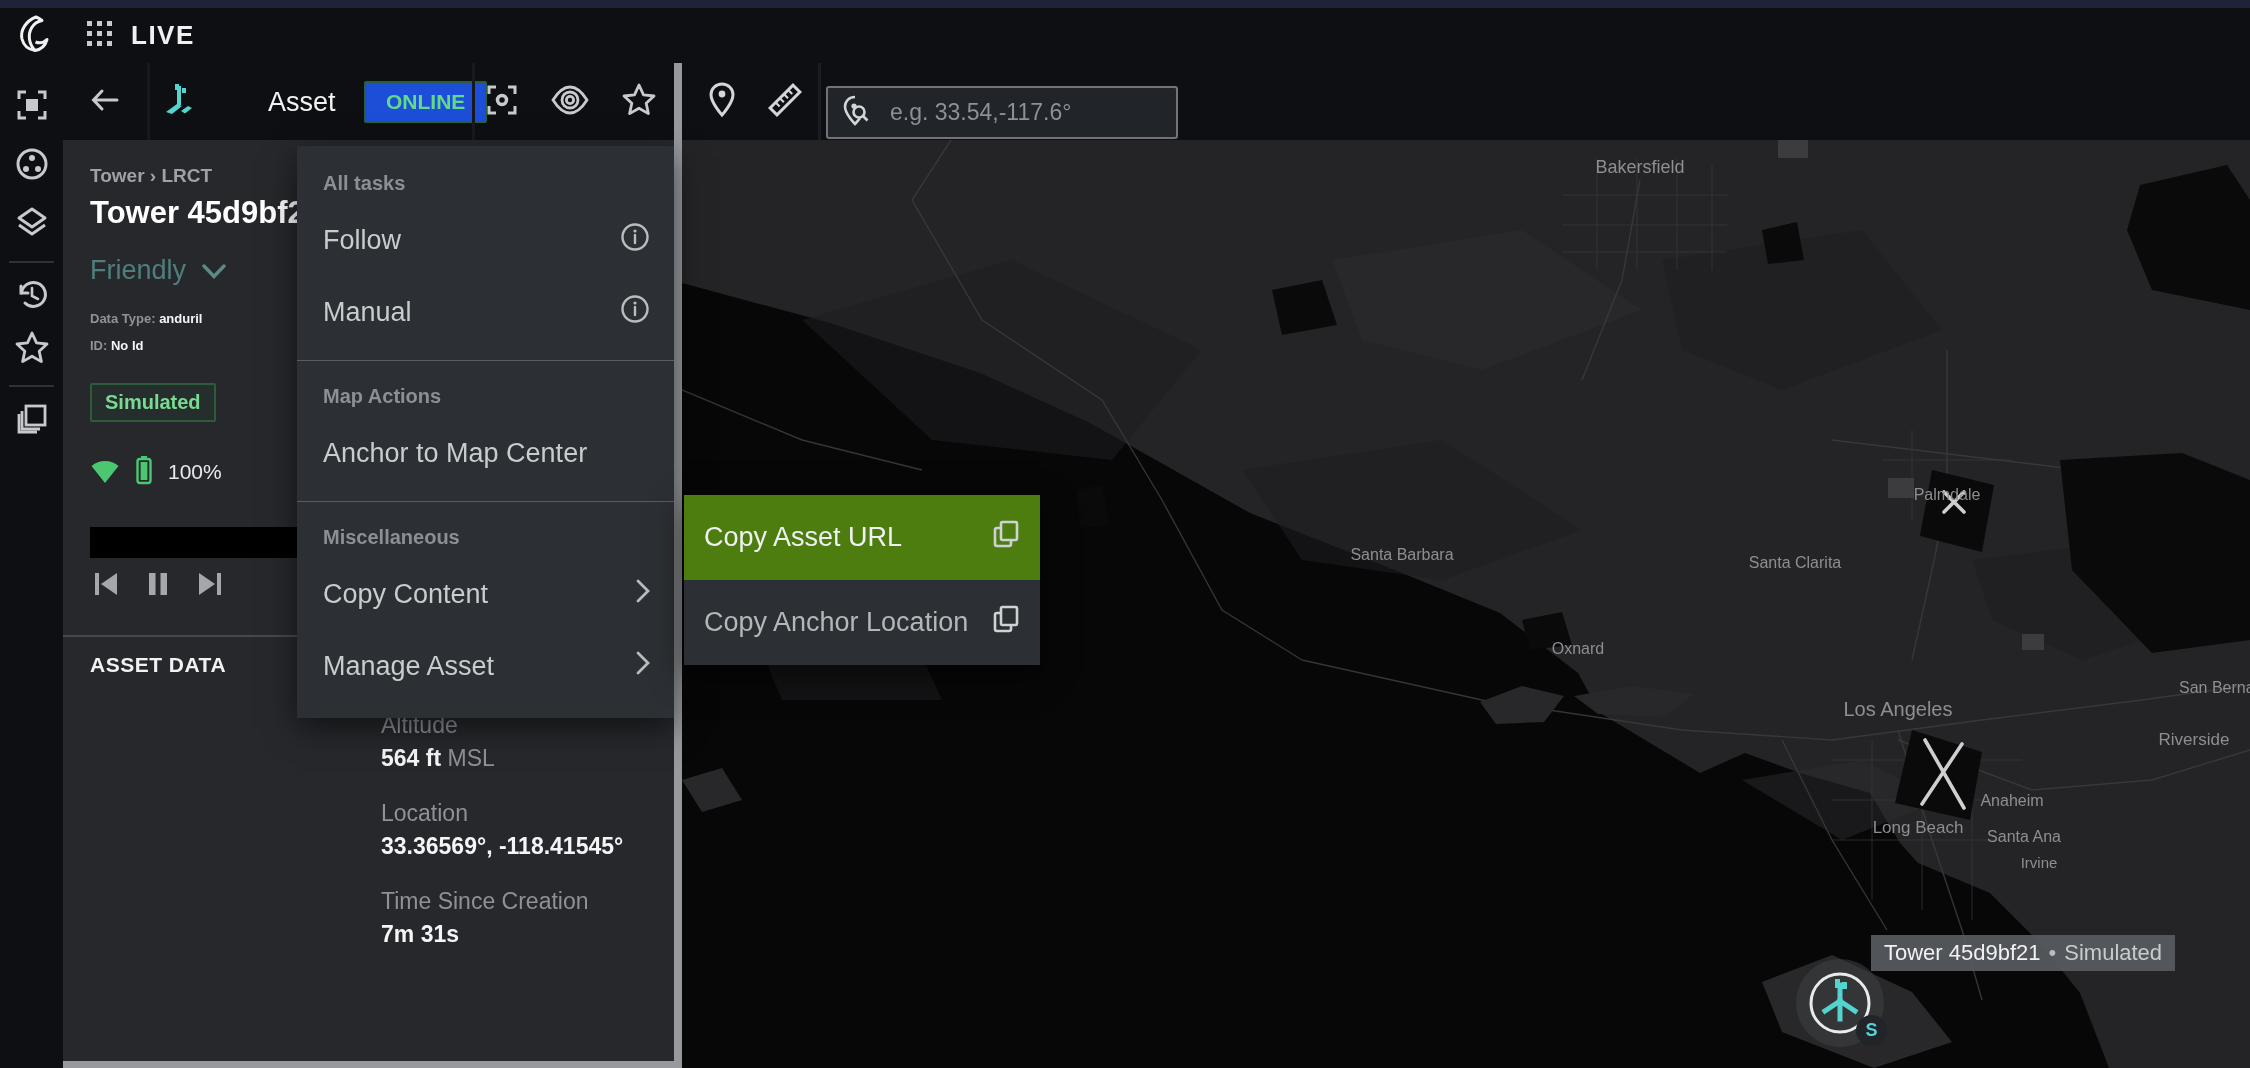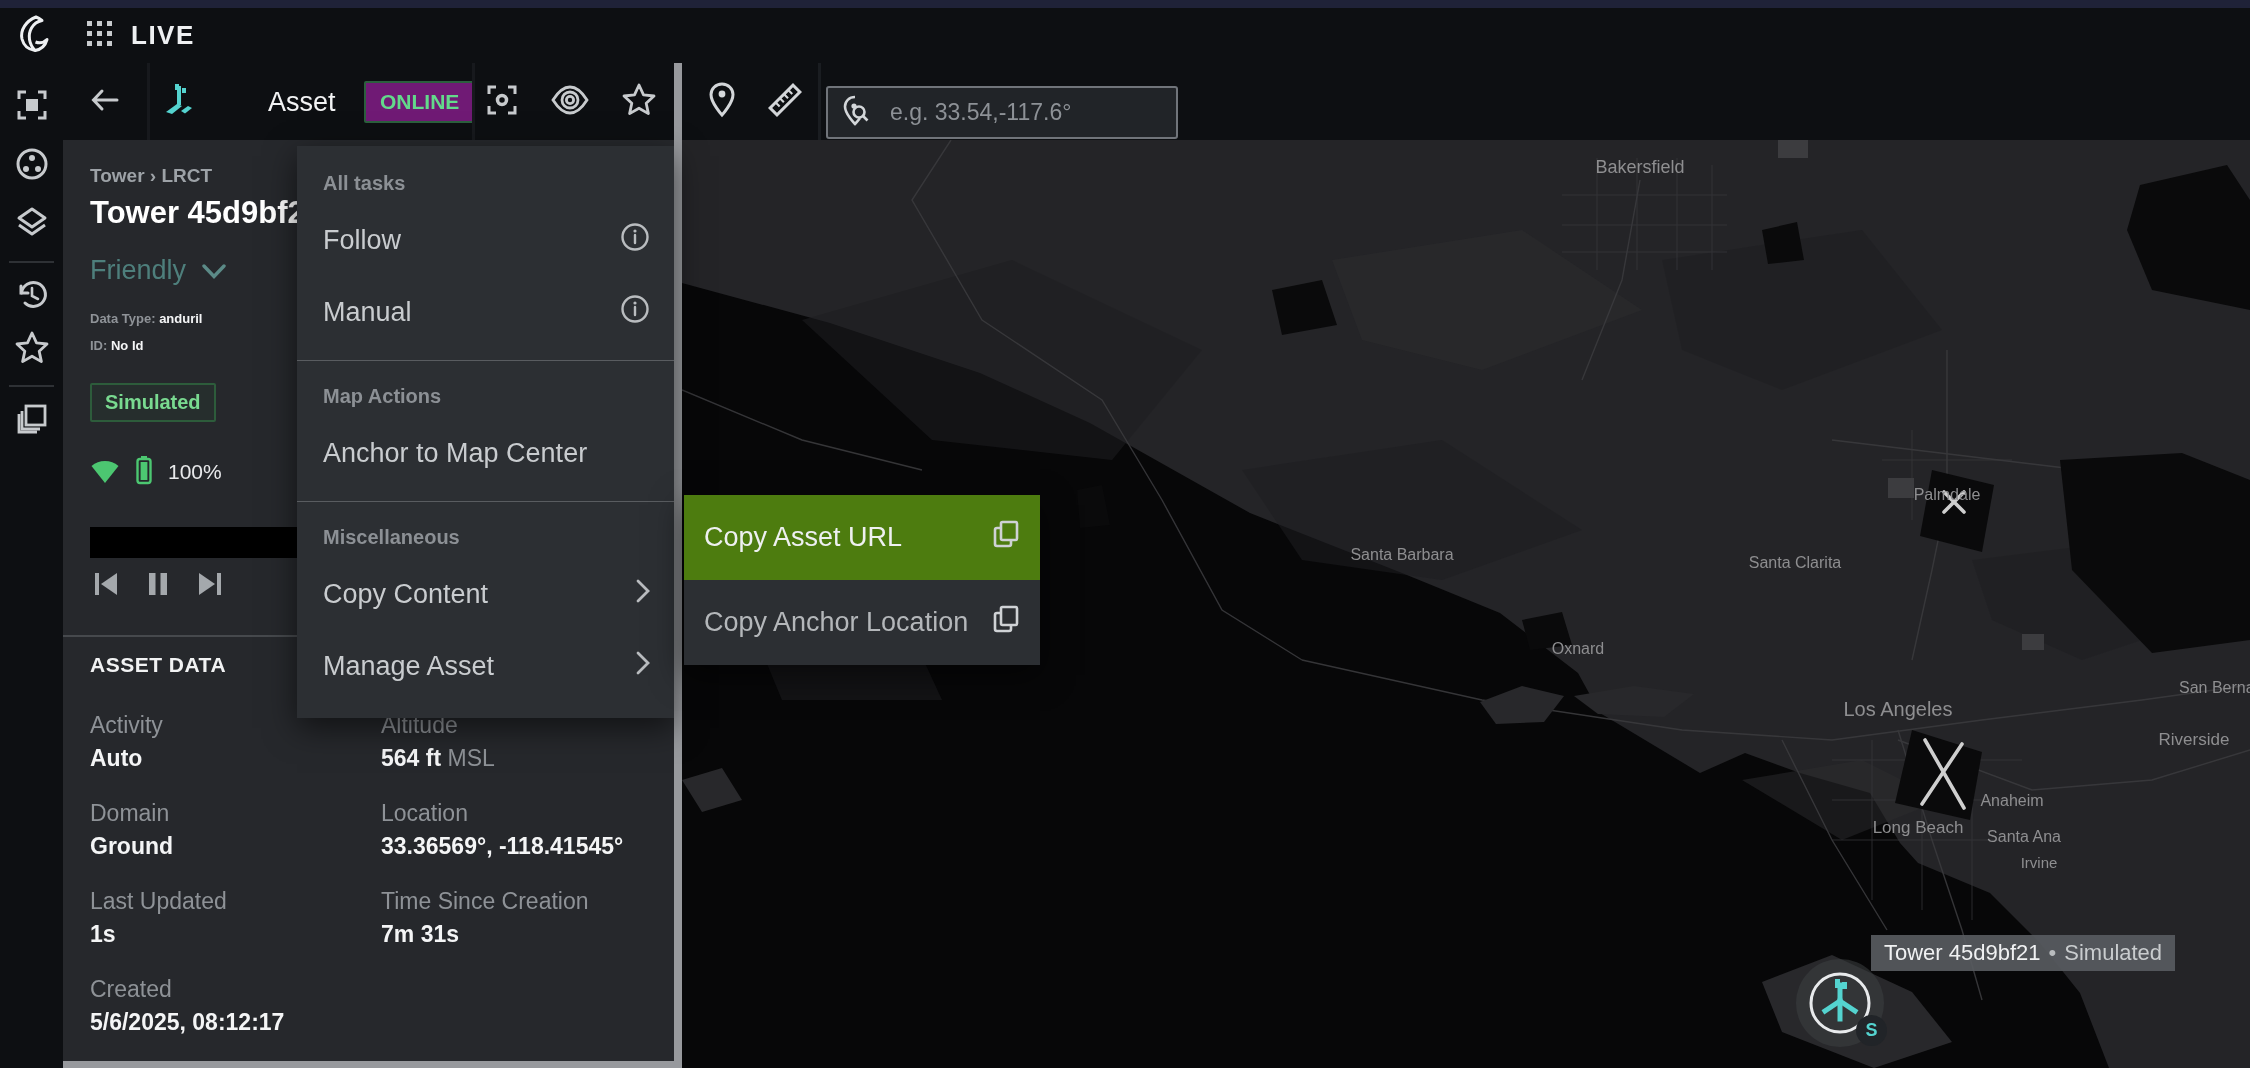--- a/index.html
+++ b/index.html
@@ -22,22 +22,22 @@
   .side-div { position:absolute; left:9px; width:45px; height:2px; background:#2e3135; }
 
   
   #panel { left:63px; top:63px; width:611px; height:1005px; background:#26282c; overflow:hidden; }
   #panel-header { position:absolute; left:0; top:0; width:611px; height:77px; background:#0d0f12; }
   .hd-sep { position:absolute; top:0; width:3px; height:77px; background:#17191d; }
   .hd-ico { position:absolute; top:50%; transform:translate(-50%,-50%); cursor:pointer; }
   #asset-title { position:absolute; left:205px; top:50%; transform:translateY(-50%);
     color:#f2f3f4; font-size:27px; font-weight:500; }
   #online-badge { position:absolute; left:301px; top:50%; transform:translateY(-50%);
-    color:#63d98b; font-size:21px; font-weight:600; padding:7px 14px;
-    border:2px solid #2c5f3e; background:#701a75; border-radius:2px; }
+    color:#63d98b; font-size:21px; font-weight:600; padding:7px 20px;
+    border:2px solid #2c5f3e; background:#1d4ed8; border-radius:2px; }
 
   #breadcrumb { left:27px; top:102px; color:#9da2a7; font-size:19px; font-weight:600; }
   #panel-title { left:27px; top:132px; width:570px; color:#ffffff; font-size:31px; font-weight:700; white-space:nowrap; }
   #affiliation { left:27px; top:192px; color:#4e7f7c; font-size:27px; display:flex; align-items:center; gap:16px; cursor:pointer; }
   .meta-row { left:27px; color:#8f9398; font-size:13px; font-weight:700; }
   .meta-row b { color:#f4f5f6; font-weight:700; }
   #sim-badge { left:27px; top:320px; color:#79da90; font-size:20px; font-weight:600;
     padding:6px 13px; border:2px solid #2d5c3b; background:rgba(45,92,59,0.12); border-radius:2px; }
   #status-row { left:27px; top:392px; display:flex; align-items:center; gap:16px; }
   #battery-pct { color:#e8e9eb; font-size:21px; }
@@ -266,38 +266,20 @@
       <span>
         <svg width="26" height="26" viewBox="0 0 26 26" fill="#a4a8ac">
           <path d="M2 2 L18 13 L2 24 Z"></path>
             <rect x="20" y="2" width="4" height="22"></rect>
         </svg>
       </span>
     </div>
 
     <div class="abs" id="ad-divider"></div>
     <div class="abs" id="ad-title">ASSET DATA</div>
-    <div class="abs fields-col" id="fields-left">
-        <div class="field">
-          <div class="flabel">Activity</div>
-          <div class="fvalue">Auto</div>
-        </div>
-        <div class="field">
-          <div class="flabel">Domain</div>
-          <div class="fvalue">Ground</div>
-        </div>
-        <div class="field">
-          <div class="flabel">Last Updated</div>
-          <div class="fvalue">1s</div>
-        </div>
-        <div class="field">
-          <div class="flabel">Created</div>
-          <div class="fvalue">5/6/2025, 08:12:17</div>
-        </div>
-      </div>
     <div class="abs fields-col" id="fields-right">
         <div class="field">
           <div class="flabel">Altitude</div>
           <div class="fvalue">564 ft<span class="fsuffix"> MSL</span></div>
         </div>
         <div class="field">
           <div class="flabel">Location</div>
           <div class="fvalue">33.36569°, -118.41545°</div>
         </div>
         <div class="field">

